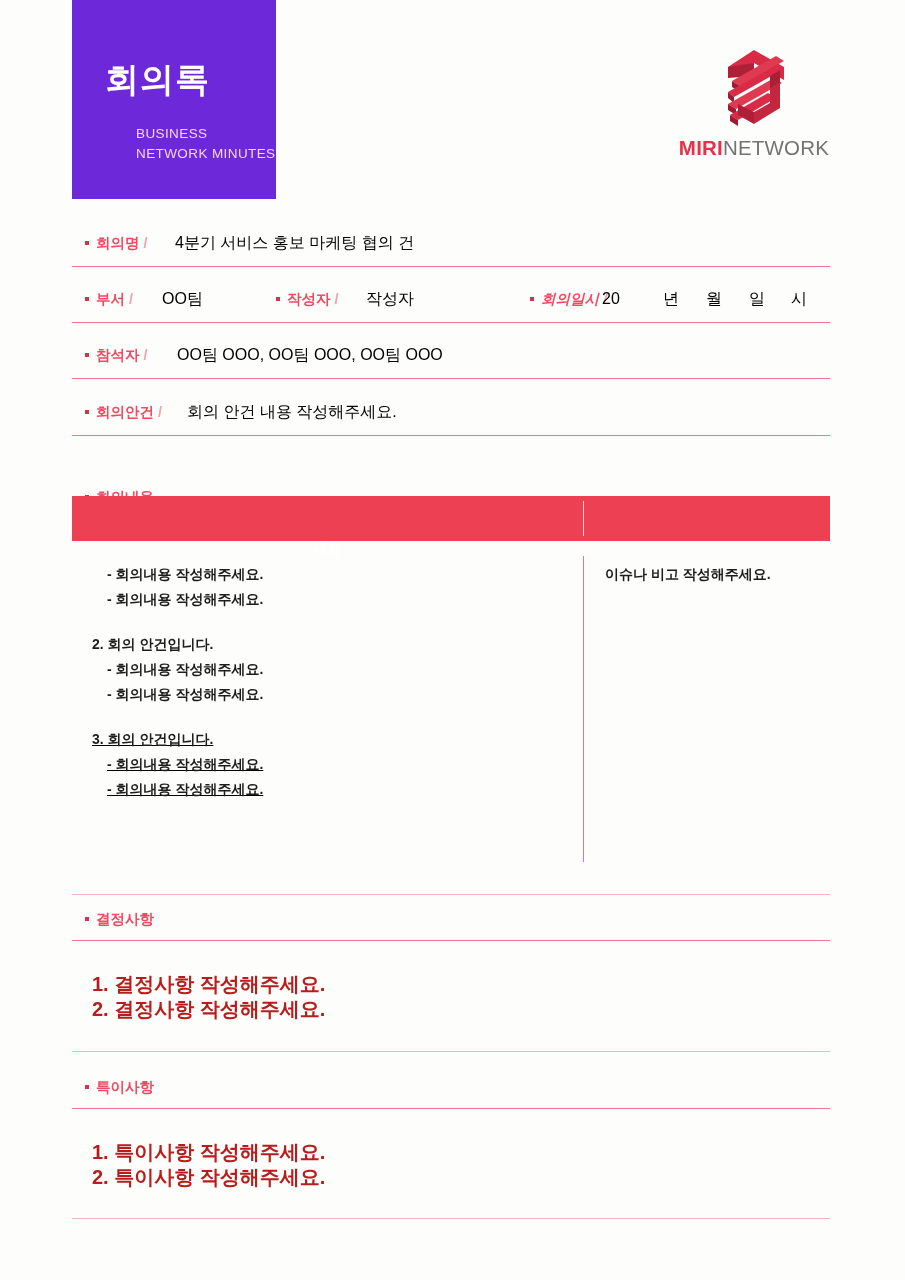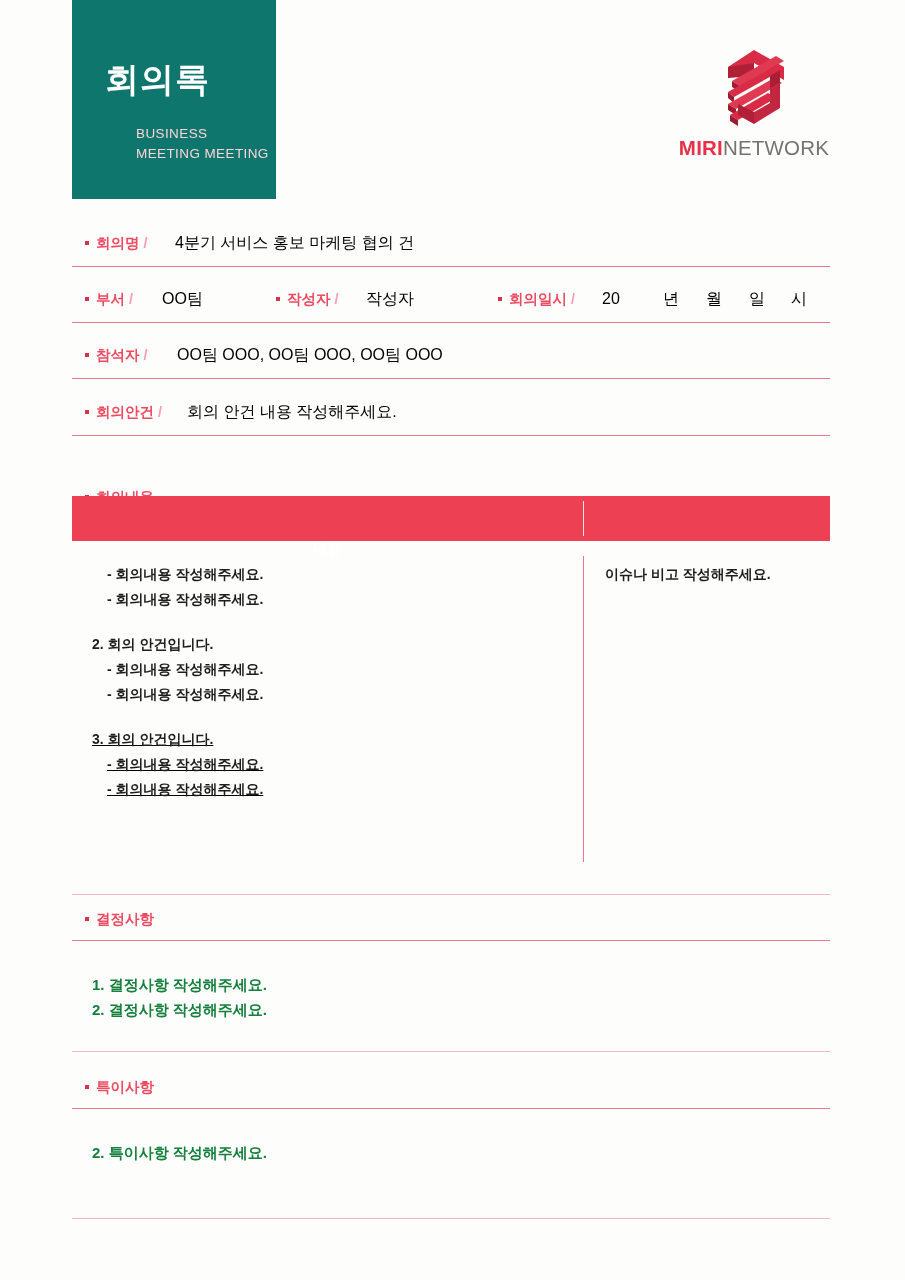--- a/index.html
+++ b/index.html
@@ -23,21 +23,21 @@
     height: 1280px;
   }
 
   
   .masthead {
     position: absolute;
     left: 72px;
     top: 0;
     width: 204px;
     height: 199px;
-    background: #0f766e;
+    background: #6d28d9;
   }
   .masthead-title {
     position: absolute;
     left: 33px;
     top: 62px;
     font-size: 34px;
     font-weight: 700;
     color: #ffffff;
     letter-spacing: 1px;
     line-height: 1;
@@ -243,37 +243,37 @@
     line-height: 25px;
   }
 
   
   .blk-list {
     position: absolute;
     left: 92px;
     width: 500px;
   }
   .blk-list div {
-    font-size: 15px;
-    font-weight: 700;
-    color: #15803d;
+    font-size: 20px;
+    font-weight: 700;
+    color: #b91c1c;
     line-height: 25px;
     white-space: nowrap;
   }
 </style>
 </head>
 <body>
 
 <div class="page">
 
   <div class="masthead">
     <div class="masthead-title">회의록</div>
     <div class="masthead-sub">
       <span>BUSINESS</span>
-      <span>MEETING MEETING</span>
+      <span>NETWORK MINUTES</span>
     </div>
   </div>
 
   <div class="logo-wrap">
     <svg class="logo-mark" viewBox="0 0 72 82">
       <g>
         <polygon points="36,2 66,19 66,32 36,15 10,30 10,19" fill="#d92b46"></polygon>
         <polygon points="10,30 10,19 36,15 36,28" fill="#b01f38"></polygon>
         <polygon points="14,33 58,8 66,13 22,38" fill="#e03a52"></polygon>
         <polygon points="14,33 22,38 22,44 14,39" fill="#9e1c33"></polygon>
@@ -309,21 +309,21 @@
     </div>
     <div class="cell" style="left:90px;">OO팀</div>
 
     <div class="cell" style="left:204px;">
       <span class="bullet"></span>
         <span class="flabel">작성자</span>
         <span class="fslash">/</span>
     </div>
     <div class="cell" style="left:294px;">작성자</div>
 
-    <div class="cell" style="left:426px;">
+    <div class="cell" style="left:458px;font-style:italic;">
       <span class="bullet"></span>
         <span class="flabel">회의일시</span>
         <span class="fslash">/</span>
     </div>
     <div class="cell" style="left:530px;">20</div>
     <div class="cell" style="left:588px; width:22px; justify-content:center;">년</div>
     <div class="cell" style="left:631px; width:22px; justify-content:center;">월</div>
     <div class="cell" style="left:674px; width:22px; justify-content:center;">일</div>
     <div class="cell" style="left:716px; width:22px; justify-content:center;">시</div>
   </div>
@@ -390,18 +390,19 @@
     <div>1. 결정사항 작성해주세요.</div>
     <div>2. 결정사항 작성해주세요.</div>
   </div>
 
   <div class="rule soft" style="top:1051px;"></div>
   <div class="section-label" style="top:1078px;">
     <span class="bullet"></span><span>특이사항</span>
   </div>
   <div class="rule" style="top:1108px;"></div>
   <div class="blk-list" style="top:1140px;">
+    <div>1. 특이사항 작성해주세요.</div>
     <div>2. 특이사항 작성해주세요.</div>
   </div>
 
   <div class="rule soft" style="top:1218px;"></div>
 
 </div>
 
 </body></html>

